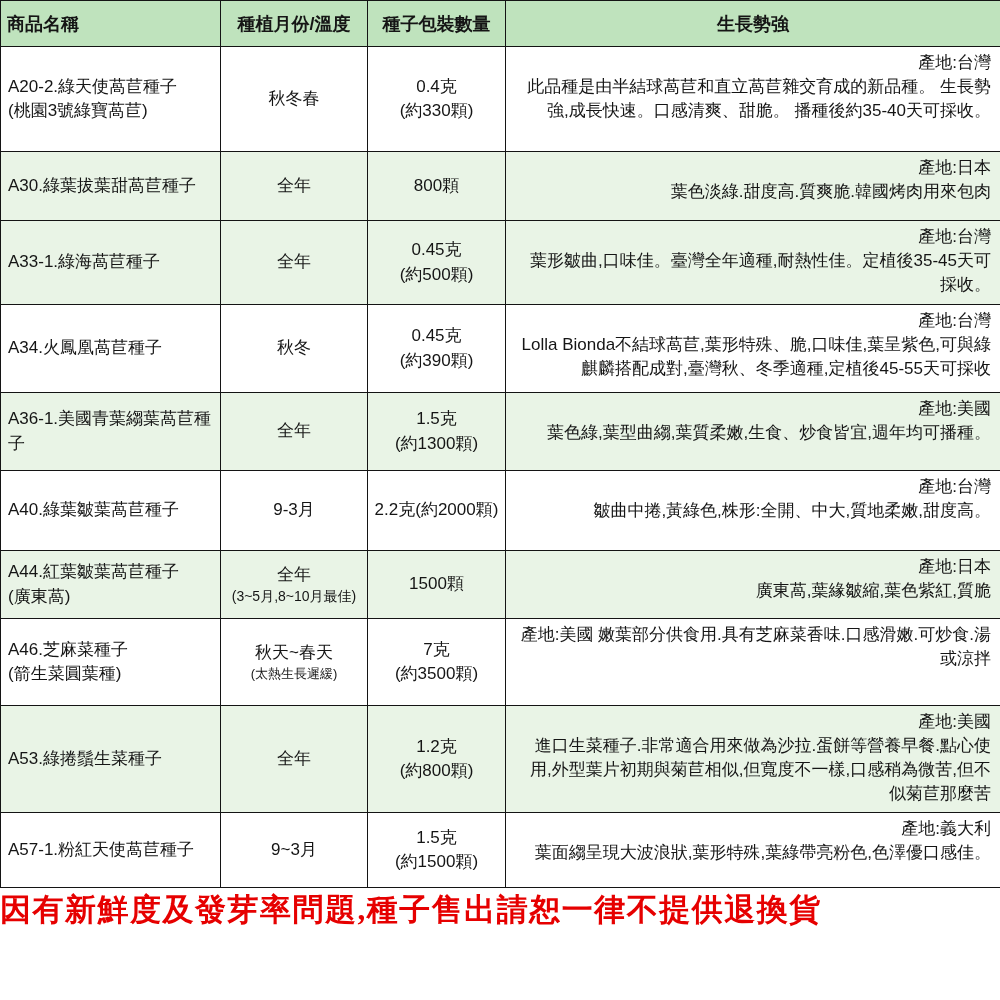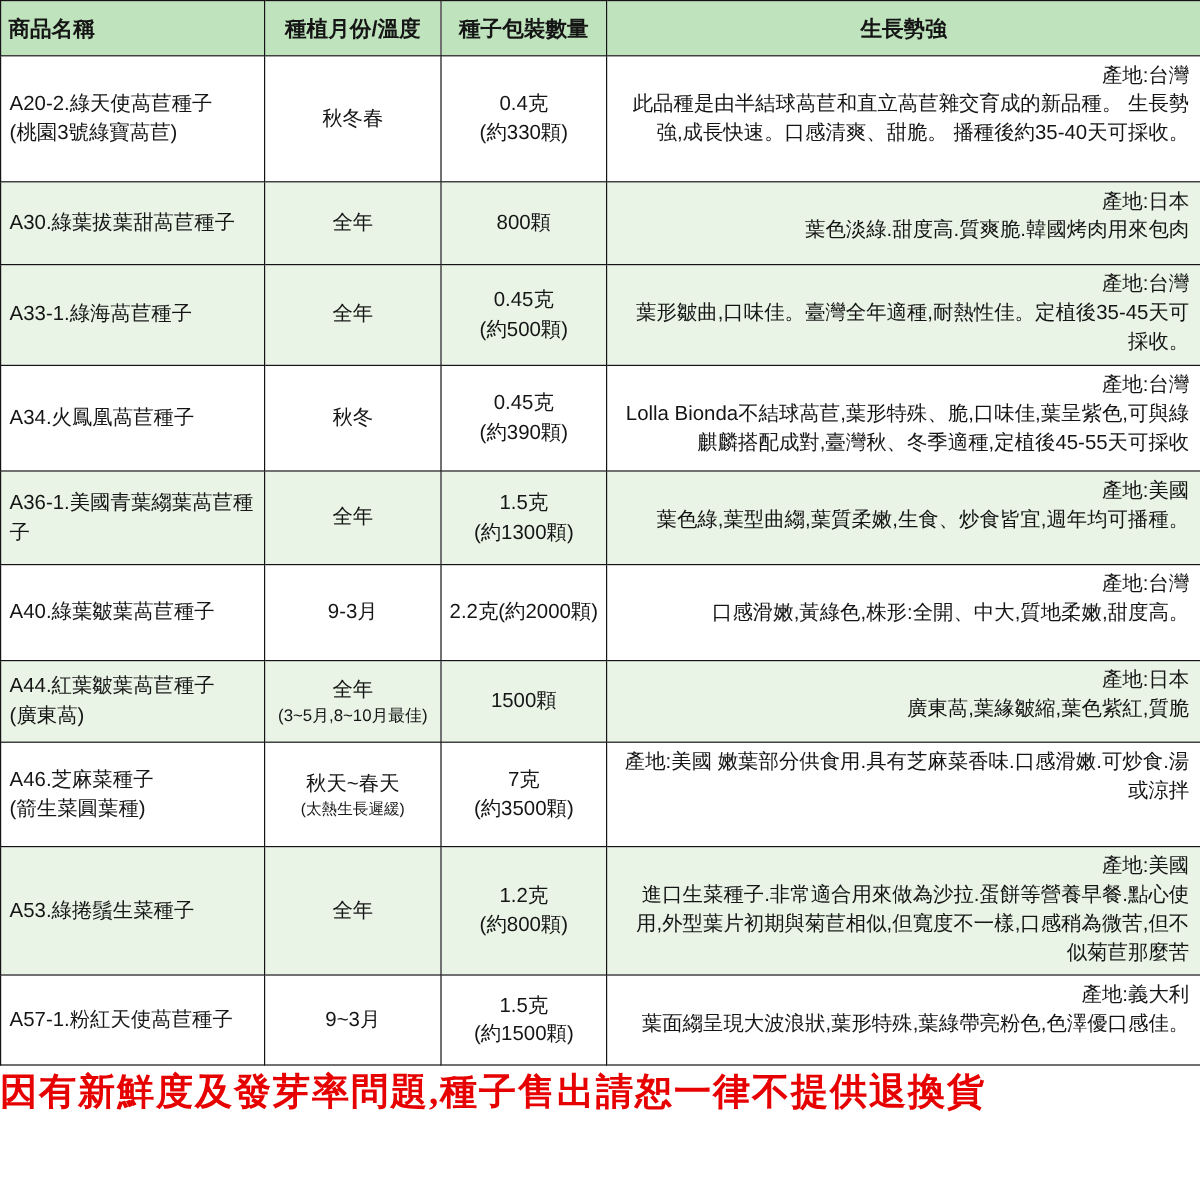--- a/index.html
+++ b/index.html
@@ -155,21 +155,21 @@
     </td>
     <td class="center">
       <div>9-3月</div>
 
     </td>
     <td class="center">
           <div>2.2克(約2000顆)</div>
         </td>
     <td class="desc">
           <div class="desc-line">產地:台灣</div>
-          <div class="desc-line">口感滑嫩,黃綠色,株形:全開、中大,質地柔嫩,甜度高。</div>
+          <div class="desc-line">皺曲中捲,黃綠色,株形:全開、中大,質地柔嫩,甜度高。</div>
         </td>
   </tr>
       <tr class="alt" style="height: 68px;">
     <td class="name">
       <div>A44.紅葉皺葉萵苣種子</div>
       <div>(廣東萵)</div>
     </td>
     <td class="center">
       <div>全年</div>
       <div class="month-note small">(3~5月,8~10月最佳)</div>

